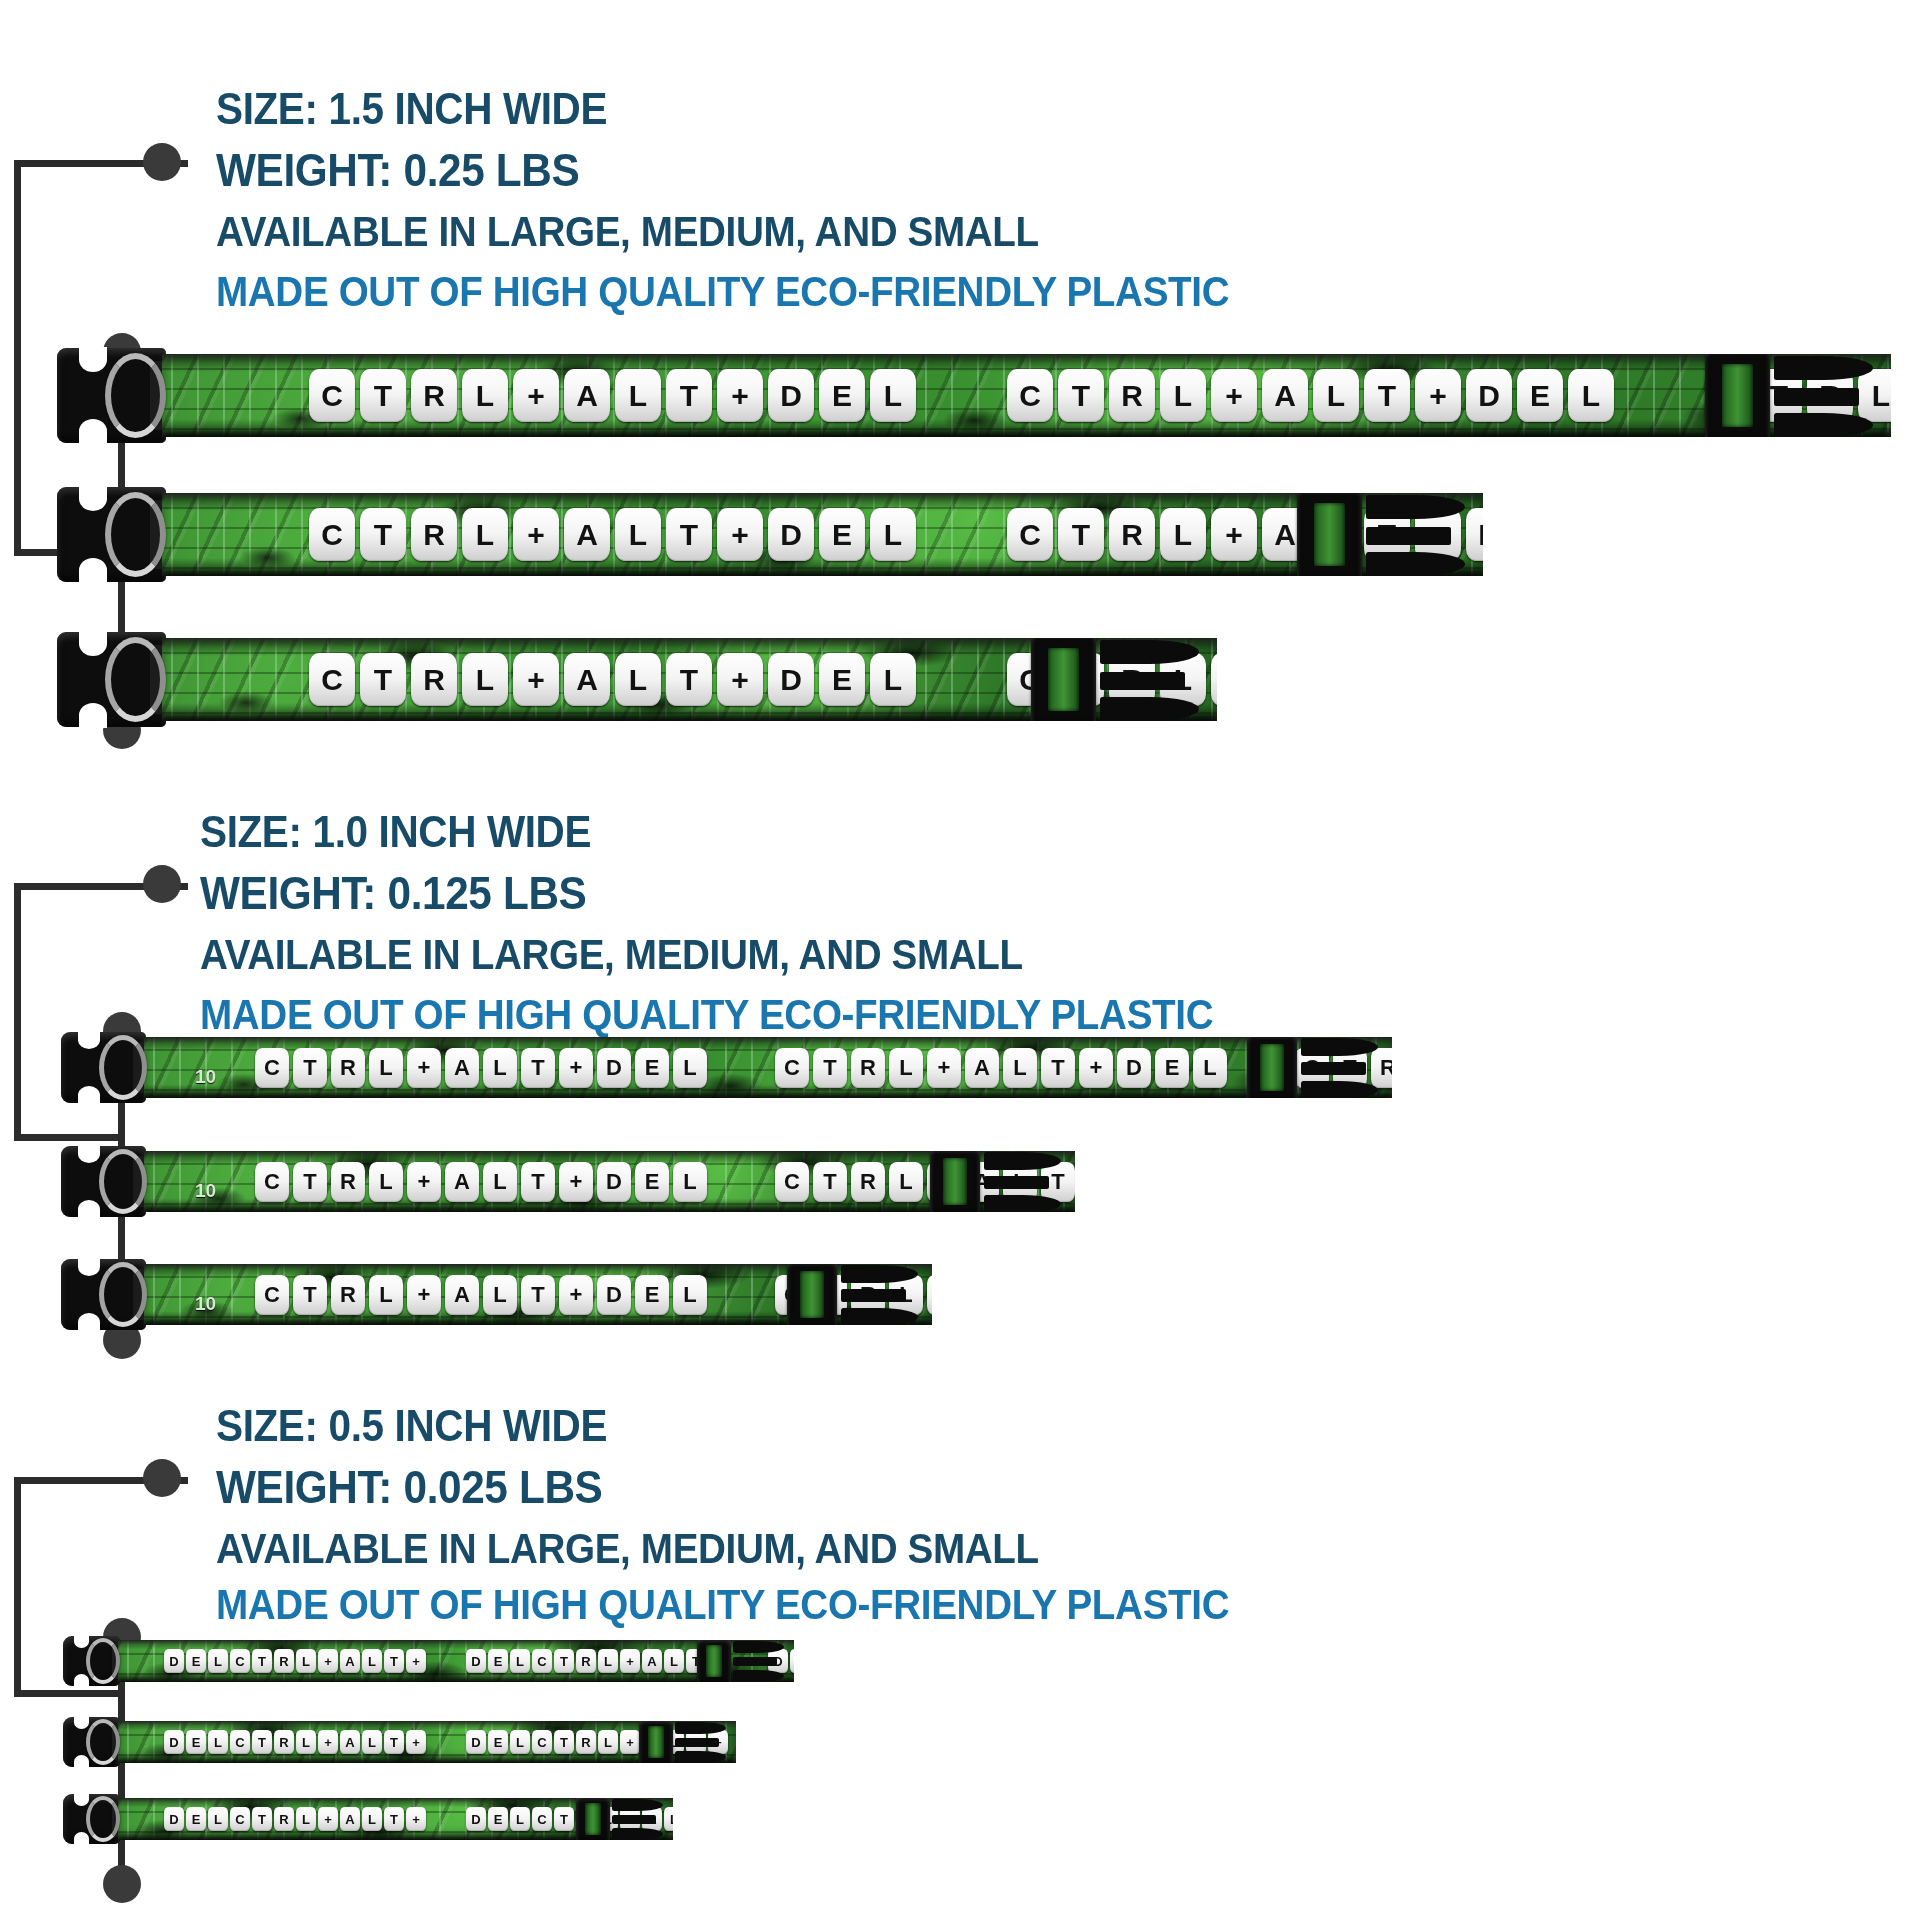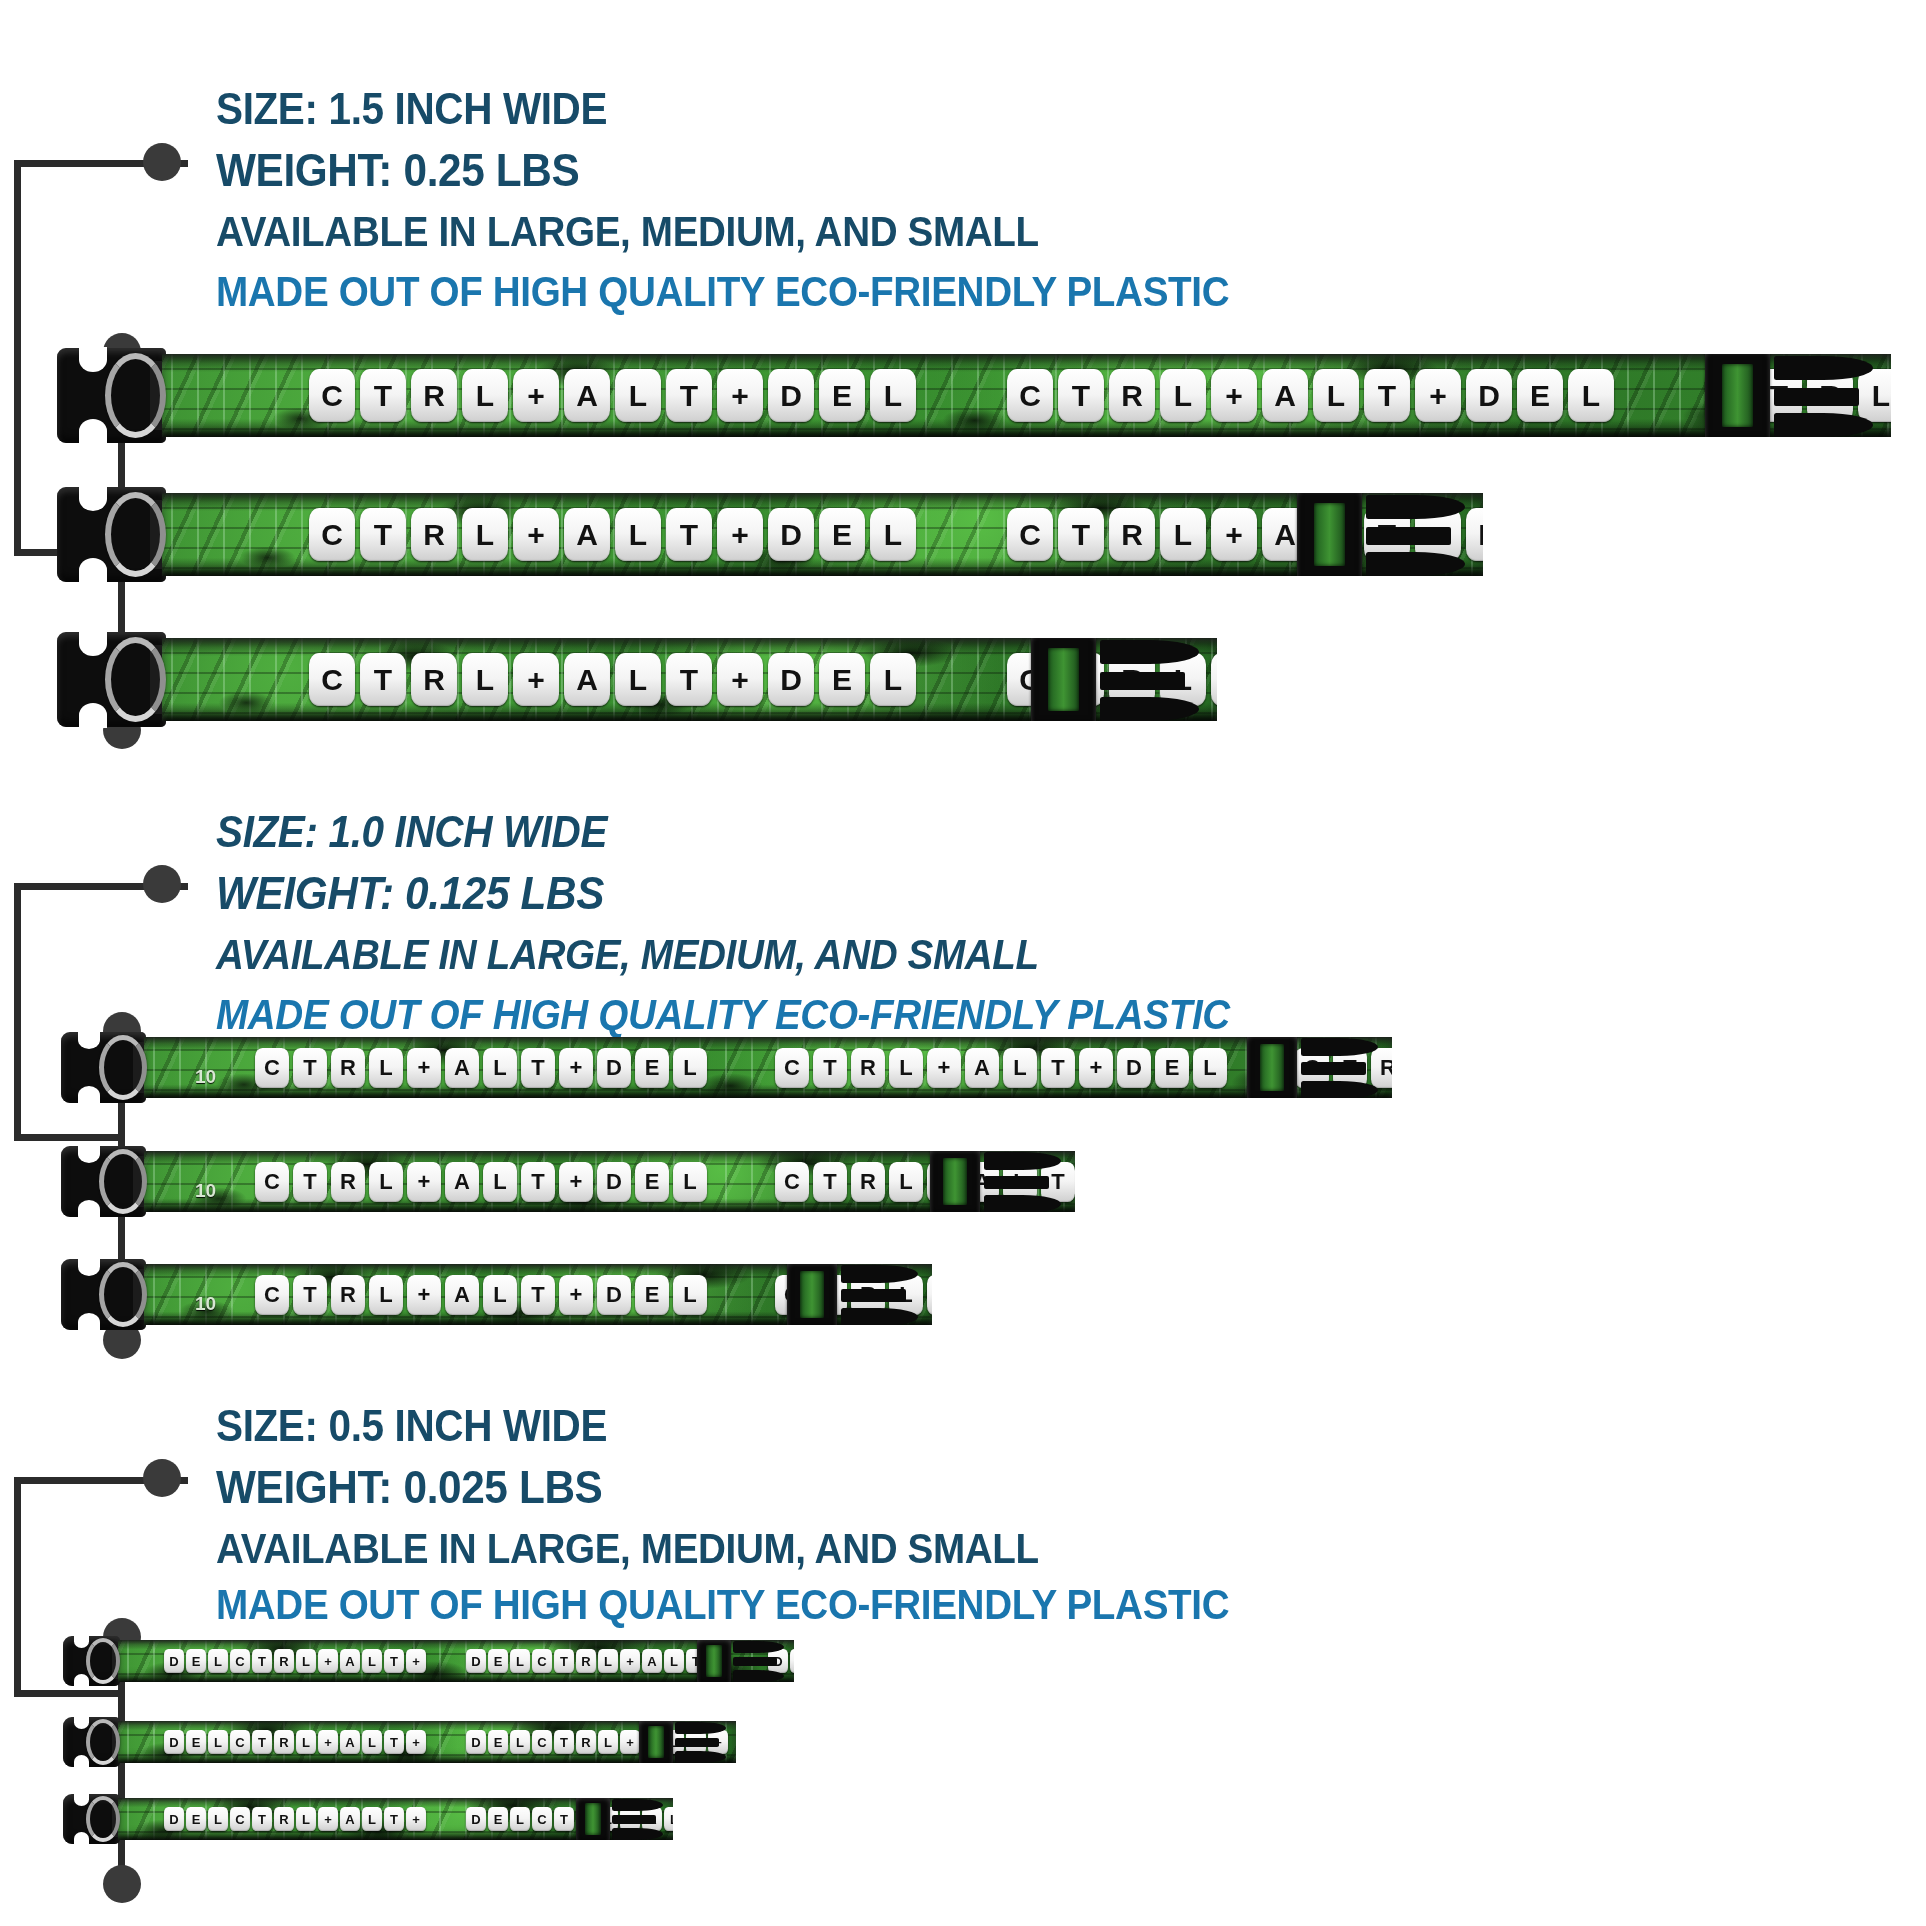--- a/index.html
+++ b/index.html
@@ -328,21 +328,21 @@
         <div class="win"></div>
       </div>
     <div class="prongs" style="width:117px;">
       <div class="prong" style="top:2px;  width:99px; height:24px;"></div>
       <div class="prong mid" style="top:34px; width:85px;  height:18px;"></div>
       <div class="prong" style="top:59px; width:99px; height:24px;"></div>
     </div>
   </div>
 </div>
 
-<div class="callout" style="left:216px; top:810px;font-style:italic;">
+<div class="callout" style="left:200px; top:810px;">
   <div class="line l-size   c-dark">SIZE: 1.0 INCH WIDE</div>
   <div class="line l-weight c-dark" style="margin-top:16px;">WEIGHT: 0.125 LBS</div>
   <div class="line l-avail  c-dark" style="margin-top:18px;">AVAILABLE IN LARGE, MEDIUM, AND SMALL</div>
   <div class="line l-made   c-blue" style="margin-top:18px;">MADE OUT OF HIGH QUALITY ECO-FRIENDLY PLASTIC</div>
 </div>
 
 <div class="leader h" style="left:14px;  top:883px; width:174px;"></div>
 <div class="leader v" style="left:14px;  top:883px; height:257px;"></div>
 <div class="leader h" style="left:14px;  top:1134px; width:111px;"></div>
 <div class="leader v" style="left:118px; top:1030px; height:315px;"></div>

